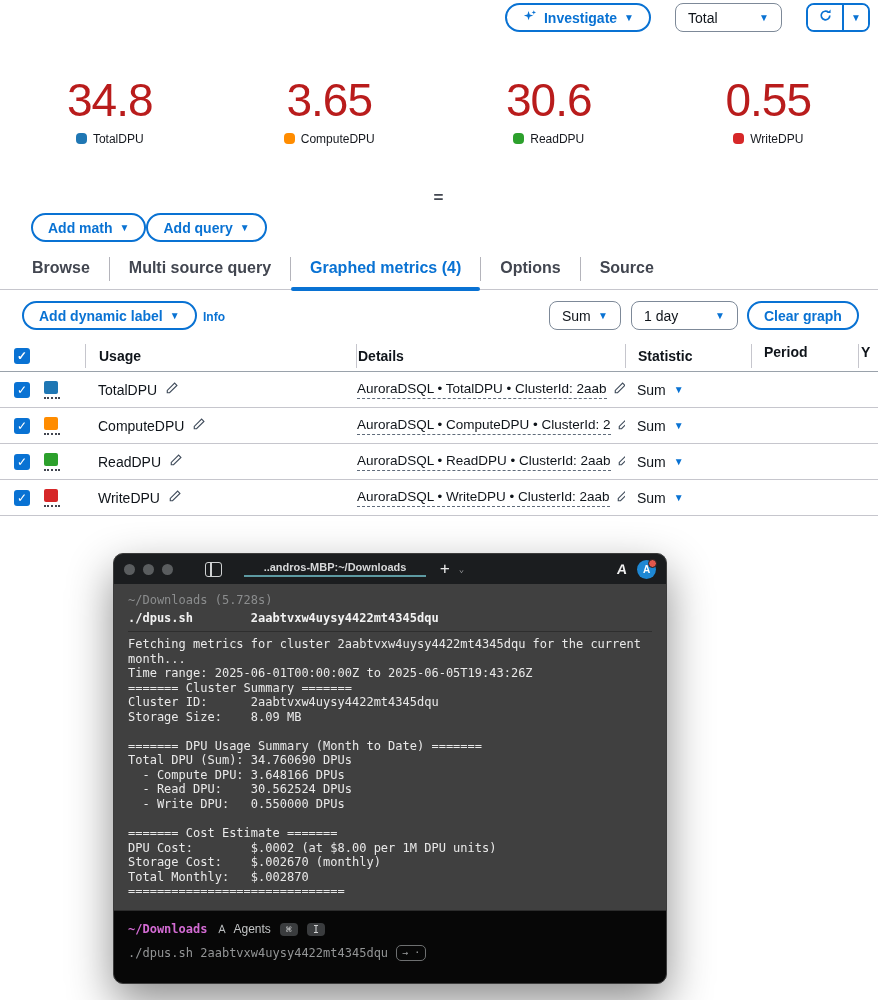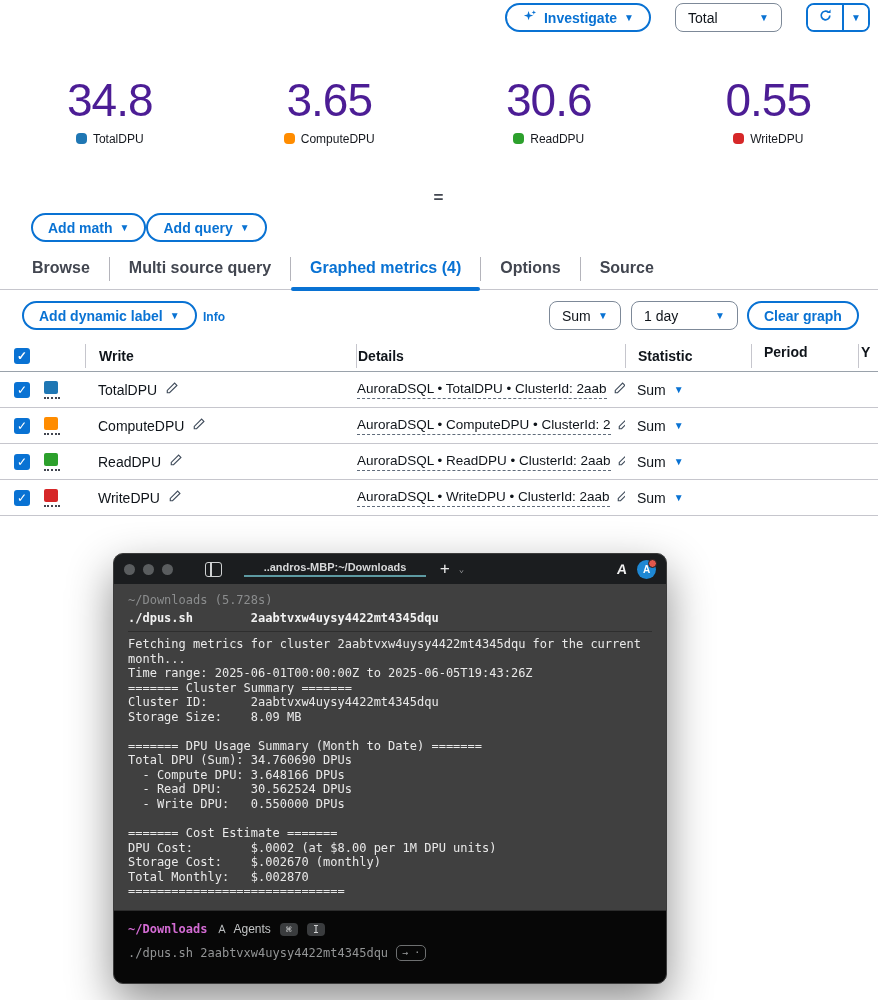--- a/index.html
+++ b/index.html
@@ -12,21 +12,21 @@
   .select-box { display:flex; align-items:center; justify-content:space-between; height:29px; border:1px solid #7d8998; border-radius:8px; background:#fff; color:#0f141a; font-size:14px; padding:0 12px; cursor:pointer; }
   .caret { color:#0972d3; font-size:10px; line-height:1; }
   .refresh-split { display:flex; align-items:stretch; height:29px; border:2px solid #0972d3; border-radius:8px; overflow:hidden; }
   .refresh-seg { display:flex; align-items:center; justify-content:center; width:34px; background:#fff; cursor:pointer; }
   .refresh-seg + .refresh-seg { border-left:2px solid #0972d3; width:26px; }
   .num-select { width:107px; }
 
   
   .metrics { position:absolute; top:75px; left:0; width:878px; display:flex; }
   .metric { width:25%; text-align:center; }
-  .metric-value { font-size:46px; font-weight:500; letter-spacing:-1px; color:#4c1d95; line-height:1.1; }
+  .metric-value { font-size:46px; font-weight:500; letter-spacing:-1px; color:#b91c1c; line-height:1.1; }
   .metric-label { margin-top:6px; display:flex; align-items:center; justify-content:center; gap:6px; font-size:12px; color:#16191f; }
   .metric-dot { width:11px; height:11px; border-radius:4px; display:inline-block; }
 
   
   .resize-handle { position:absolute; top:188px; left:0; width:878px; text-align:center; color:#424650; font-size:17px; font-weight:bold; letter-spacing:1px; cursor:row-resize; }
 
   
   .add-row { position:absolute; top:213px; left:31px; display:flex; }
 
   
@@ -201,21 +201,21 @@
     </div>
   </div>
 
   <div class="metrics-table">
     <div class="t-header">
       <div class="col-check">
           <div class="checkbox">✓</div>
         </div>
       <div class="col-swatch"></div>
       <div class="col-label">
-          <span>Write</span>
+          <span>Usage</span>
         </div>
       <div class="col-details">
           <span>Details</span>
         </div>
       <div class="col-stat">
           <span>Statistic</span>
         </div>
       <div class="col-period"><span>Period</span></div>
       <div class="col-y"><span>Y</span></div>
     </div>

